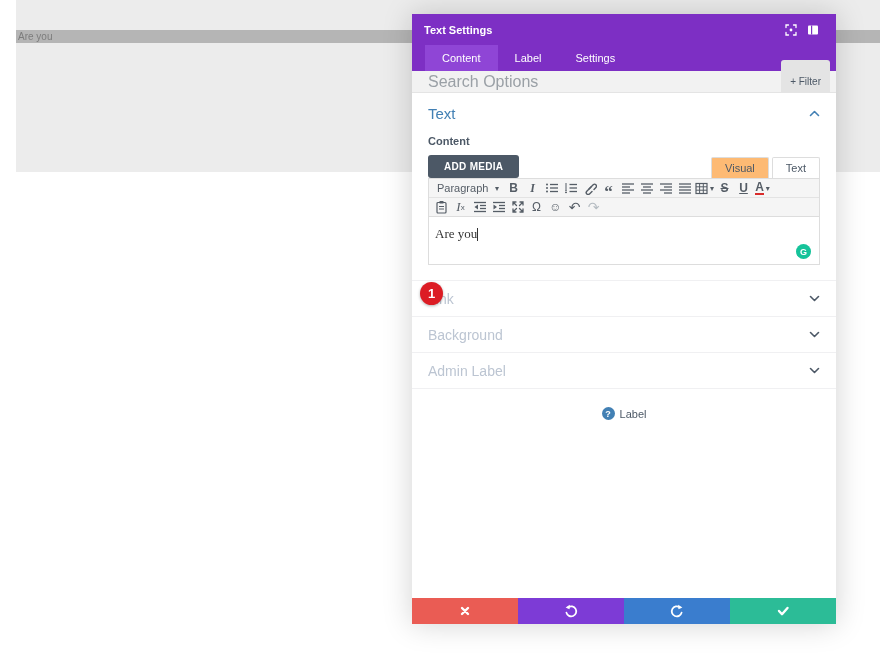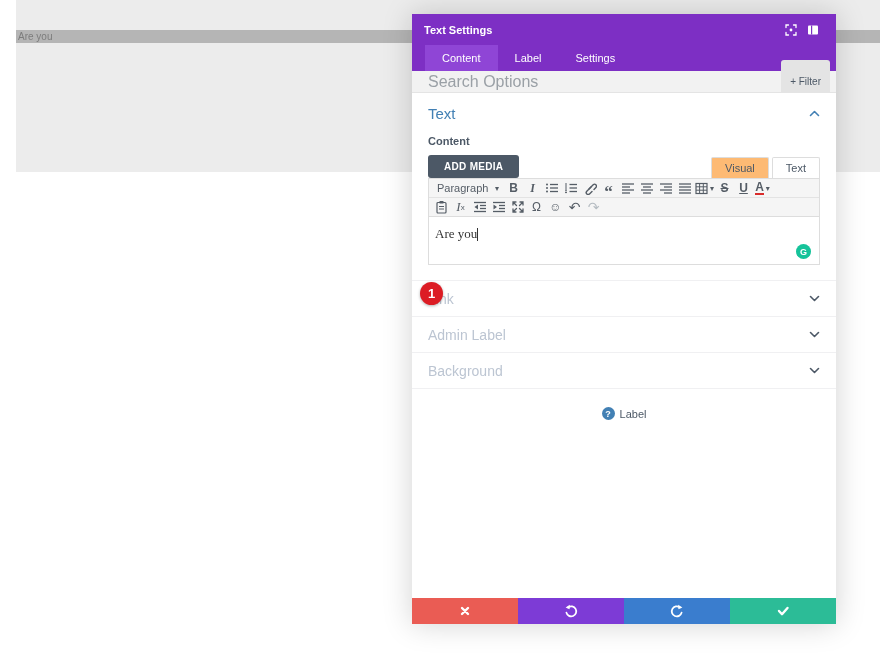--- a/index.html
+++ b/index.html
@@ -333,31 +333,31 @@
       </div>
 
       <div class="collapsed-list">
         <div class="c-row">
           <div class="c-title">Link</div>
           <svg width="11" height="7" viewBox="0 0 11 7">
             <polyline points="1.5,1.5 5.5,5.5 9.5,1.5" fill="none" stroke="#4c5866" stroke-width="1.6" stroke-linecap="round" stroke-linejoin="round"></polyline>
           </svg>
         </div>
         <div class="c-row">
+          <div class="c-title">Background</div>
+          <svg width="11" height="7" viewBox="0 0 11 7">
+            <polyline points="1.5,1.5 5.5,5.5 9.5,1.5" fill="none" stroke="#4c5866" stroke-width="1.6" stroke-linecap="round" stroke-linejoin="round"></polyline>
+          </svg>
+        </div>
+        <div class="c-row">
           <div class="c-title">Admin Label</div>
           <svg width="11" height="7" viewBox="0 0 11 7">
             <polyline points="1.5,1.5 5.5,5.5 9.5,1.5" fill="none" stroke="#4c5866" stroke-width="1.6" stroke-linecap="round" stroke-linejoin="round"></polyline>
           </svg>
         </div>
-        <div class="c-row">
-          <div class="c-title">Background</div>
-          <svg width="11" height="7" viewBox="0 0 11 7">
-            <polyline points="1.5,1.5 5.5,5.5 9.5,1.5" fill="none" stroke="#4c5866" stroke-width="1.6" stroke-linecap="round" stroke-linejoin="round"></polyline>
-          </svg>
-        </div>
       </div>
 
       <div class="help-row">
         <div class="help-icon">?</div>
         <div class="help-label">Label</div>
       </div>
     </div>
 
     <div class="m-footer">
       <div class="f-btn f-cancel">

